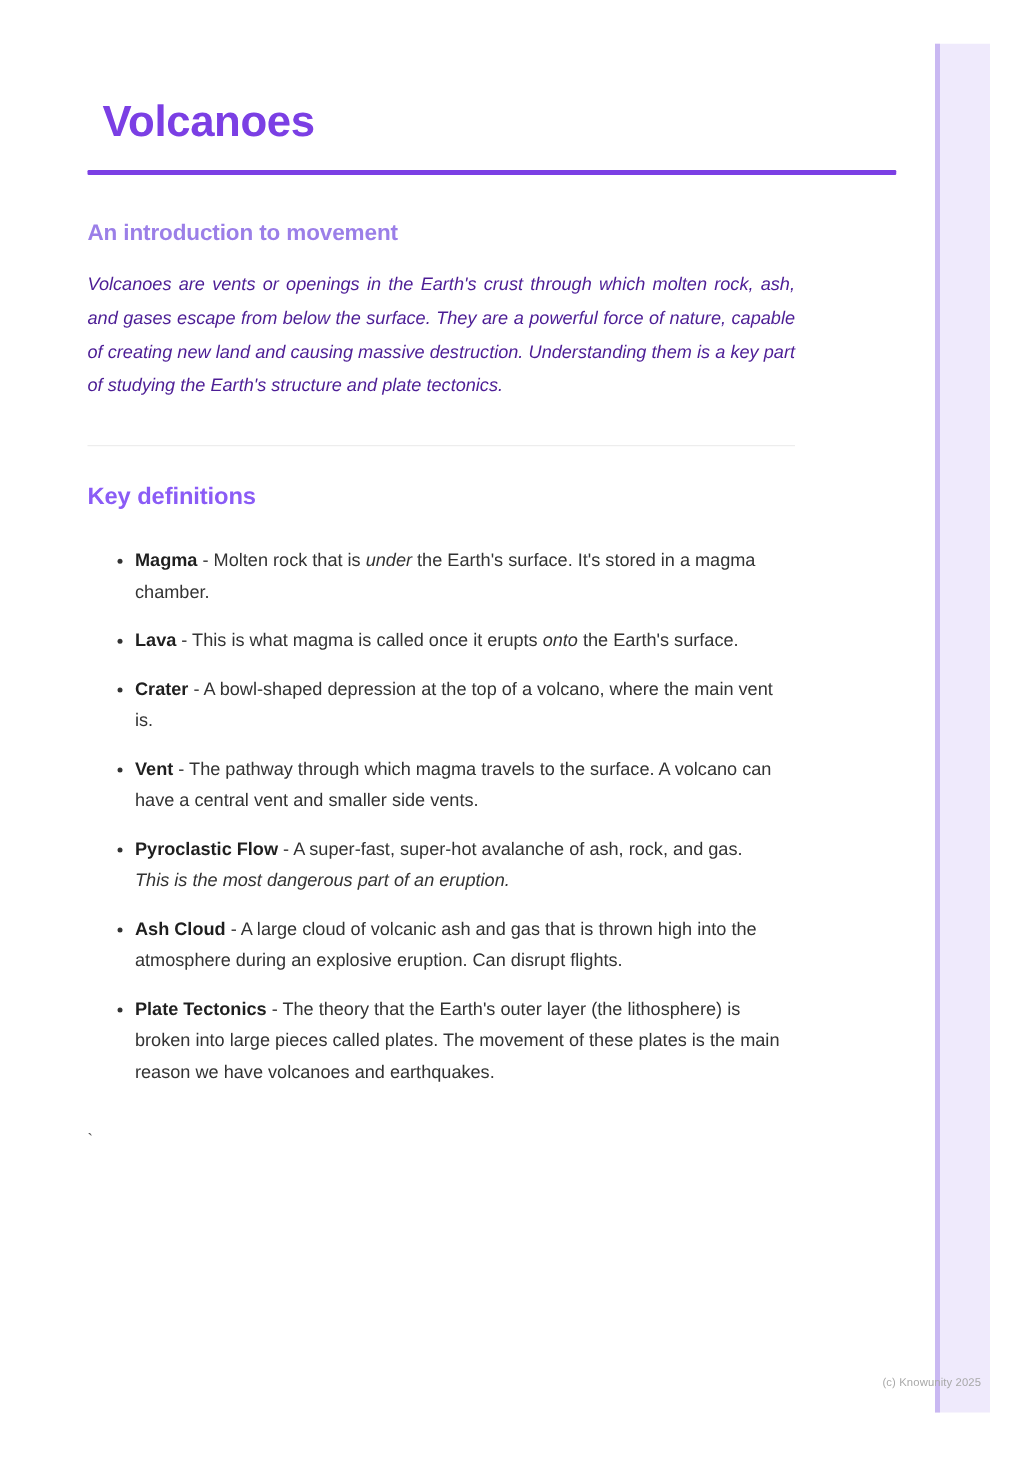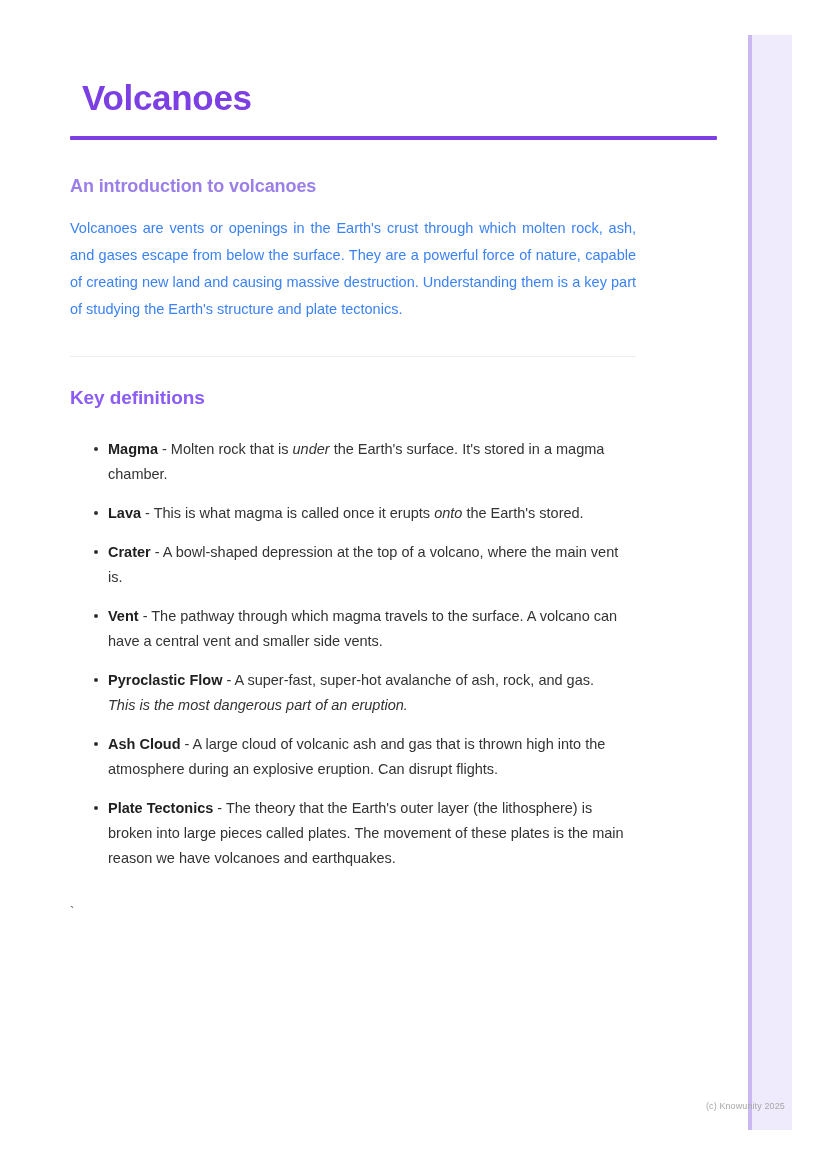--- a/index.html
+++ b/index.html
@@ -61,22 +61,23 @@
     font-weight: bold;
     color: #9b7fe8;
     letter-spacing: -0.1px;
   }
 
   #intro-paragraph {
     margin: 0;
     padding-top: 18px;
     font-size: 14.5px;
     line-height: 27px;
-    color: #3b82f6;
+    color: #4c1d95;
     text-align: justify;
+    font-style: italic;
   }
 
   #section-divider {
     margin-top: 33px;
     width: 566px;
     height: 1px;
     background: #ededed;
   }
 
   #definitions-heading {
@@ -142,31 +143,31 @@
 <body>
 
 <div id="sidebar-strip"></div>
 
 <div id="content">
 
   <h1 id="page-title">Volcanoes</h1>
 
   <div id="title-rule"></div>
 
-  <h2 id="intro-heading">An introduction to volcanoes</h2>
+  <h2 id="intro-heading">An introduction to movement</h2>
 
   <p id="intro-paragraph">Volcanoes are vents or openings in the Earth's crust through which molten rock, ash, and gases escape from below the surface. They are a powerful force of nature, capable of creating new land and causing massive destruction. Understanding them is a key part of studying the Earth's structure and plate tectonics.</p>
 
   <div id="section-divider"></div>
 
   <h2 id="definitions-heading">Key definitions</h2>
 
   <ul id="definitions-list">
       <li><span class="term">Magma</span><span> - </span><span>Molten rock that is </span><span class="em">under</span><span> the Earth's surface. It's stored in a magma chamber.</span></li>
-      <li><span class="term">Lava</span><span> - </span><span>This is what magma is called once it erupts </span><span class="em">onto</span><span> the Earth's stored.</span></li>
+      <li><span class="term">Lava</span><span> - </span><span>This is what magma is called once it erupts </span><span class="em">onto</span><span> the Earth's surface.</span></li>
       <li><span class="term">Crater</span><span> - </span><span>A bowl-shaped depression at the top of a volcano, where the main vent is.</span></li>
       <li><span class="term">Vent</span><span> - </span><span>The pathway through which magma travels to the surface. A volcano can have a central vent and smaller side vents.</span></li>
       <li><span class="term">Pyroclastic Flow</span><span> - </span><span>A super-fast, super-hot avalanche of ash, rock, and gas. </span><span class="em">This is the most dangerous part of an eruption.</span></li>
       <li><span class="term">Ash Cloud</span><span> - </span><span>A large cloud of volcanic ash and gas that is thrown high into the atmosphere during an explosive eruption. Can disrupt flights.</span></li>
       <li><span class="term">Plate Tectonics</span><span> - </span><span>The theory that the Earth's outer layer (the lithosphere) is broken into large pieces called plates. The movement of these plates is the main reason we have volcanoes and earthquakes.</span></li>
     </ul>
 
   <div id="stray-mark">`</div>
 
 </div>

